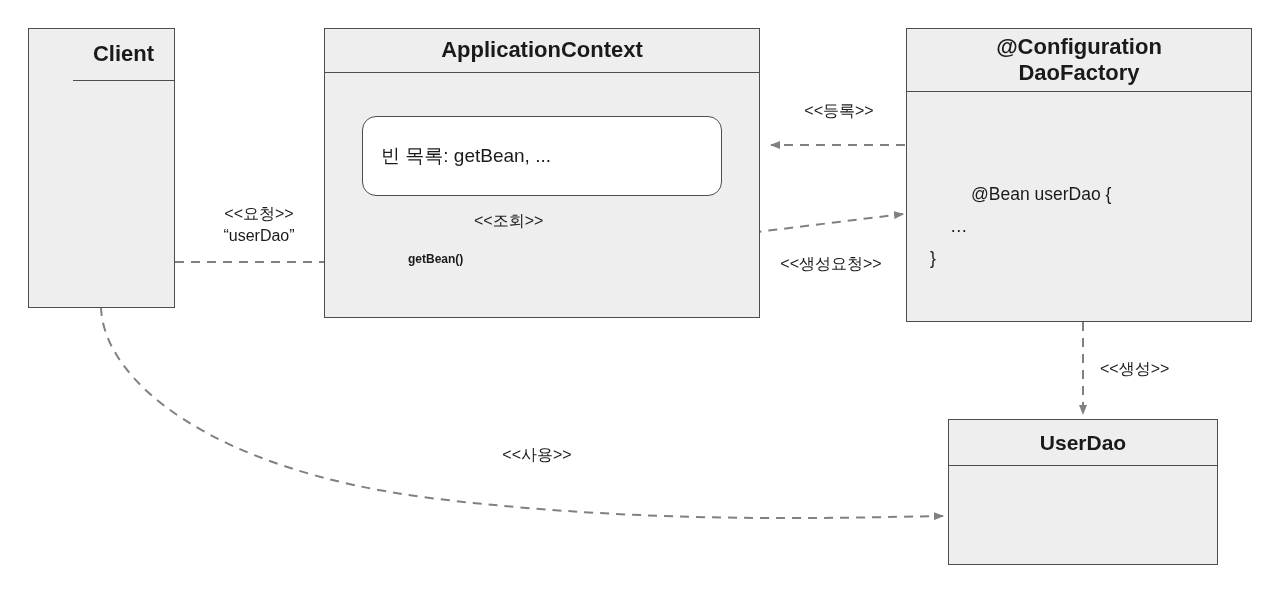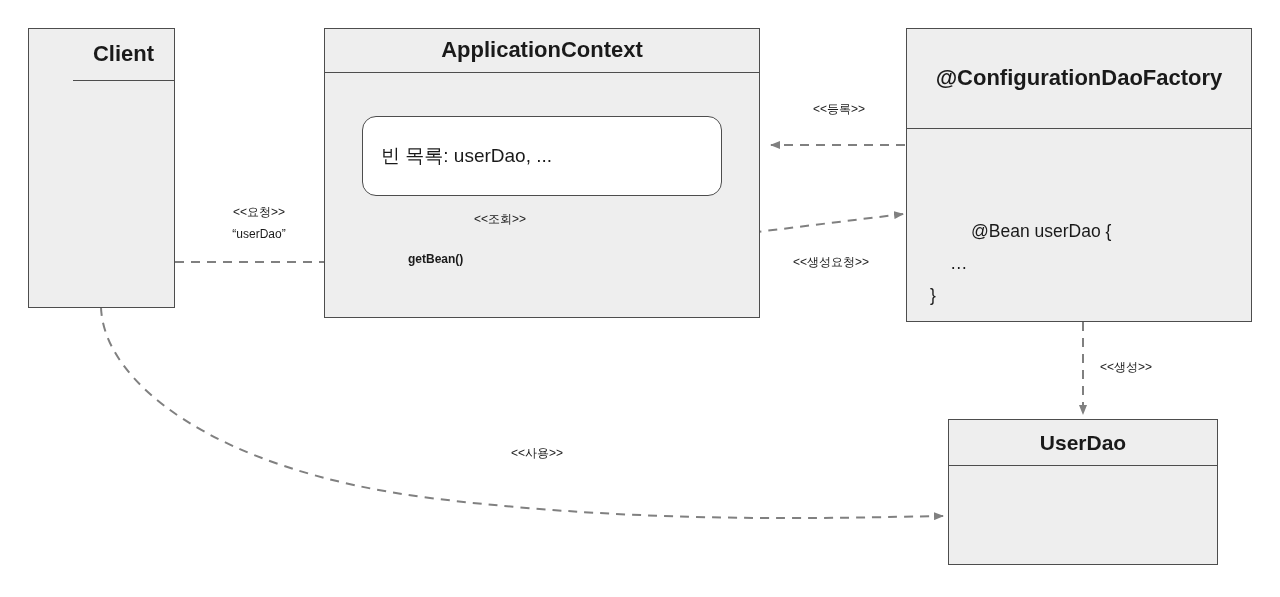--- a/index.html
+++ b/index.html
@@ -60,21 +60,21 @@
     padding-left: 18px;
     font-size: 19px;
   }
   .code-line {
     position: absolute;
     font-size: 17.5px;
     white-space: pre;
   }
   .label {
     position: absolute;
-    font-size: 12px;
+    font-size: 16px;
     white-space: pre;
     text-align: center;
     color: #1a1a1a;
   }
   .method-label {
     position: absolute;
     font-size: 12px;
     font-weight: bold;
     white-space: pre;
   }
@@ -125,27 +125,27 @@
     <div class="box-header t-client" style="height:52px;">Client</div>
     <div class="box-body" style="height:226px;"></div>
   </div>
 
   <div class="box" style="left:324px; top:28px; width:436px; height:290px;">
     <div class="box-header t-appctx" style="height:44px;">ApplicationContext</div>
     <div class="box-body" style="height:236px;"></div>
   </div>
 
   <div class="inner-round" style="left:362px; top:116px; width:360px; height:80px;">
-    <span>빈 목록: userDao, ...</span>
+    <span>빈 목록: getBean, ...</span>
   </div>
 
   <div class="method-label" style="left:408px; top:252px;">getBean()</div>
 
   <div class="box" style="left:906px; top:28px; width:346px; height:294px;">
-    <div class="box-header t-daofactory" style="height:100px; flex-direction:row;">
+    <div class="box-header t-daofactory" style="height:63px; flex-direction:column;">
       <span>@Configuration</span>
       <span>DaoFactory</span>
     </div>
     <div class="box-body" style="height:200px;">
       <div class="code-line" style="left:28px; top:92px;margin-left:36px;">@Bean userDao {</div>
       <div class="code-line" style="left:43px; top:124px;">…</div>
       <div class="code-line" style="left:23px; top:156px;">}</div>
     </div>
   </div>
 

